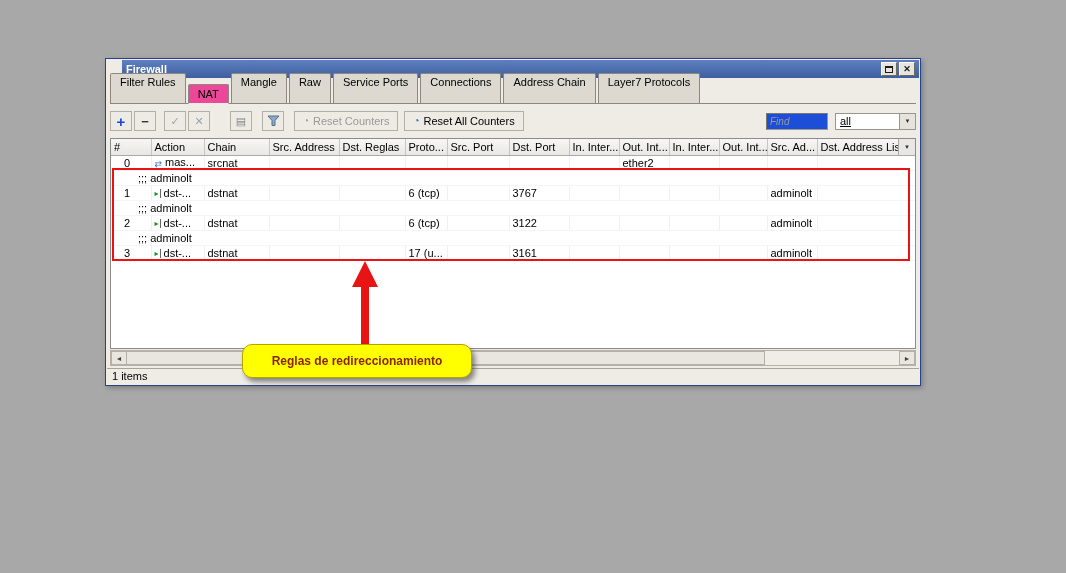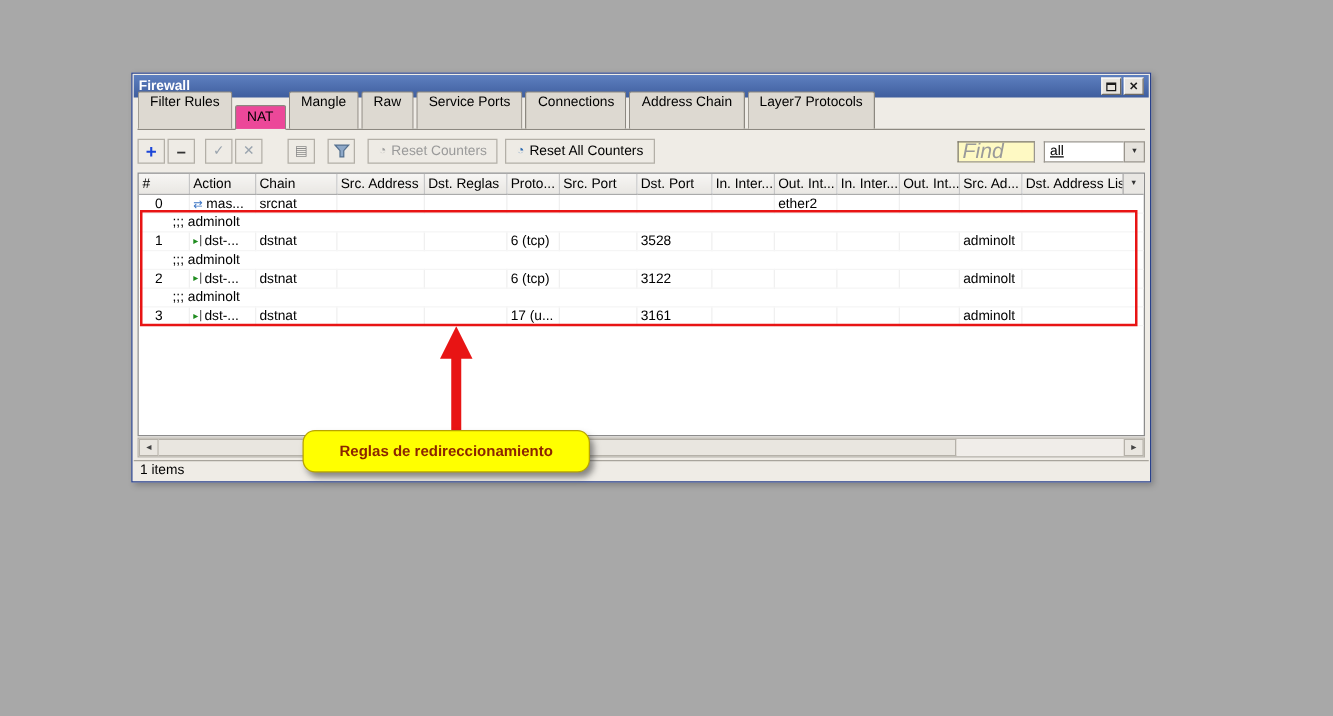--- a/index.html
+++ b/index.html
@@ -13,21 +13,21 @@
   }
   .stage { position:absolute; inset:0; }
 
   
   .window {
     position:absolute; left:105px; top:58px; width:816px; height:328px;
     background:#efece6; border:1px solid #29418c;
     box-shadow:2px 2px 5px rgba(0,0,0,.25);
   }
   .titlebar {
-    position:absolute; top:1px; left:1px; right:1px; height:18px;
+    position:absolute; top:1px; left:16px; right:1px; height:18px;
     background:linear-gradient(#5e80c0,#3f5e9e);
     display:flex; align-items:center; padding:0 4px; color:#fff;
   }
   .titlebar .title { flex:1; font-weight:bold; }
   .tb-btn {
     width:16px; height:14px; background:#e8e5df;
     border:1px solid; border-color:#fbfaf8 #6e6a62 #6e6a62 #fbfaf8;
     display:inline-flex; align-items:center; justify-content:center;
     margin-left:2px; color:#1a1a1a; cursor:default;
   }
@@ -65,23 +65,23 @@
   .txtbtn.disabled { color:#9a9a9a; }
   .plus  { color:#1c46d8; font-weight:bold; font-size:15px; line-height:1; }
   .minus { color:#333; font-weight:bold; font-size:13px; line-height:1; }
   .chk, .crs { color:#9aa4ae; font-size:11px; line-height:1; }
   .cmt { color:#8a8a8a; font-size:11px; line-height:1; }
   .cnt { color:#2e6bb0; font-size:10px; line-height:1; }
   .cnt.gray { color:#a0a0a0; }
   .g1 { margin-left:6px; } .g2 { margin-left:4px; }
   .g3 { margin-left:18px; } .g4 { margin-left:8px; }
   .find {
-    margin-left:auto; width:62px; height:17px; background:#fef9c3;
+    margin-left:auto; width:62px; height:17px; background:#1d4ed8;
     border:1px solid #9a968e; border-top-color:#7a766e; border-left-color:#7a766e;
-    padding:0 3px; font:inherit; font-size:17px;
+    padding:0 3px; font:inherit; font-size:10px;
   }
   .find::placeholder { color:#9a9a9a; font-style:italic; }
   .dd { margin-left:5px; display:flex; height:17px; }
   .ddval { width:64px; background:#fff; border:1px solid #9a968e; border-right:none; padding:1px 4px;text-decoration:underline; }
   .ddbtn, .colbtn {
     width:17px; background:#e6e3dd; border:1px solid #9a968e;
     display:flex; align-items:center; justify-content:center;
     font-size:6px; color:#333; cursor:default;
   }
 
@@ -262,21 +262,21 @@
             <td colspan="14">;;; adminolt</td>
           </tr>
           <tr class="rule">
             <td class="c-num">1</td>
             <td><span class="aicon dst">▸</span><span>dst-...</span></td>
             <td>dstnat</td>
             <td></td>
             <td></td>
             <td>6 (tcp)</td>
             <td></td>
-            <td>3528</td>
+            <td>3767</td>
             <td></td>
             <td></td>
             <td></td>
             <td></td>
             <td>adminolt</td>
             <td></td>
           </tr>
           <tr class="comment">
             <td colspan="14">;;; adminolt</td>
           </tr>

